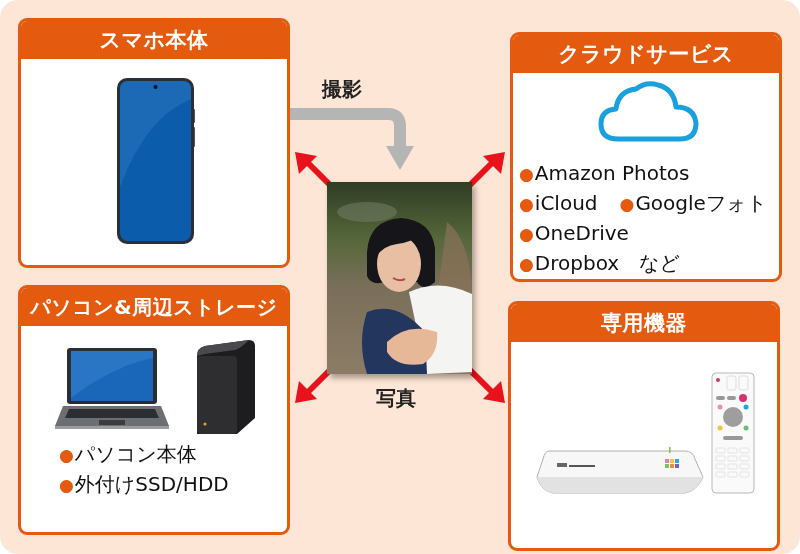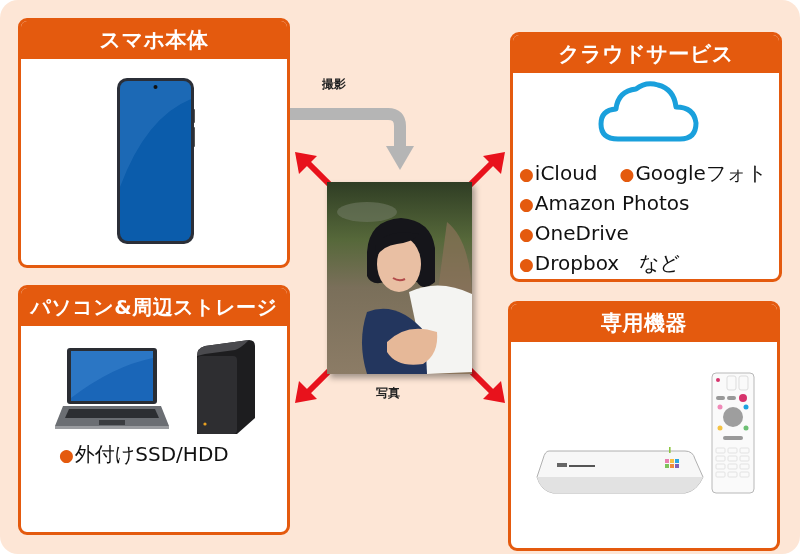--- a/index.html
+++ b/index.html
@@ -6,21 +6,21 @@
   body { width: 800px; height: 554px; background: #ffffff; font-family: "DejaVu Sans", "Liberation Sans", sans-serif; overflow: hidden; }
   .canvas { position: absolute; left: 0; top: 0; width: 800px; height: 554px; background: #fde6d6; border-radius: 18px; }
   .panel { position: absolute; width: 272px; height: 250px; border: 3px solid #e45a0e; border-radius: 9px; background: #ffffff; overflow: hidden; }
   .panel .head { height: 38px; background: #e45a0e; color: #ffffff; font-weight: bold; font-size: 21px; text-align: center; line-height: 38px; letter-spacing: 0.5px; }
   #p-phone { left: 18px; top: 18px; }
   #p-cloud { left: 510px; top: 32px; }
   #p-pc { left: 18px; top: 285px; }
   #p-dev { left: 508px; top: 285px; margin-top: 16px; }
   .list { position: absolute; font-size: 20px; color: #111; line-height: 29px; }
   .bullet { color: #e45a0e; font-size: 17px; margin-right: 1px; }
-  .center-label { position: absolute; font-weight: bold; font-size: 12px; color: #222; }
+  .center-label { position: absolute; font-weight: bold; font-size: 20px; color: #222; }
   .photo { position: absolute; left: 327px; top: 182px; width: 145px; height: 192px; box-shadow: 3px 4px 6px rgba(0,0,0,0.35); overflow: hidden; }
   svg { display: block; }
 </style>
 </head>
 <body>
 
 <div class="canvas">
 
   <div class="panel" id="p-phone">
     <div class="head">スマホ本体</div>
@@ -37,22 +37,22 @@
   </div>
 
   <div class="panel" id="p-cloud">
     <div class="head">クラウドサービス</div>
     <div style="position:absolute;left:83px;top:42px;">
       <svg width="106" height="70" viewBox="0 0 106 70">
         <path d="M22 62 Q5 62 5 47 Q5 33 20 32 Q22 14 40 12 Q50 4 62 8 Q78 12 80 30 Q98 30 100 46 Q100 62 84 62 Z" fill="#ffffff" stroke="#1aa0dc" stroke-width="5" stroke-linejoin="round"></path>
       </svg>
     </div>
     <div class="list" style="left:6px;top:124px;">
+      <div><span class="bullet">●</span><span>Amazon Photos</span></div>
       <div><span class="bullet">●</span><span>iCloud</span><span style="display:inline-block;width:22px;"></span><span class="bullet">●</span><span>Googleフォト</span></div>
-      <div><span class="bullet">●</span><span>Amazon Photos</span></div>
       <div><span class="bullet">●</span><span>OneDrive</span></div>
       <div><span class="bullet">●</span><span>Dropbox　など</span></div>
     </div>
   </div>
 
   <div class="panel" id="p-pc">
     <div class="head" style="font-size:20px;">パソコン&amp;周辺ストレージ</div>
     <div style="position:absolute;left:32px;top:58px;">
       <svg width="118" height="86" viewBox="0 0 118 86">
         <rect x="14" y="2" width="90" height="56" rx="3" fill="#2a2d33"></rect>
@@ -66,20 +66,21 @@
     </div>
     <div style="position:absolute;left:170px;top:50px;">
       <svg width="68" height="98" viewBox="0 0 68 98">
         <path d="M14 8 L58 2 Q64 2 64 8 L64 80 L46 96 L6 96 L6 18 Q6 10 14 8 Z" fill="#1d1d1f"></path>
         <path d="M6 18 Q6 10 14 8 L58 2 Q50 10 44 12 L14 16 Z" fill="#4a4a4e"></path>
         <rect x="6" y="18" width="40" height="78" rx="4" fill="#2e2e31"></rect>
         <circle cx="14" cy="86" r="1.6" fill="#e8a020"></circle>
       </svg>
     </div>
     <div class="list" style="left:38px;top:152px;">
+      <div><span class="bullet">●</span><span>パソコン本体</span></div>
       <div><span class="bullet">●</span><span>外付けSSD/HDD</span></div>
     </div>
   </div>
 
   <div class="panel" id="p-dev">
     <div class="head">専用機器</div>
     <div style="position:absolute;left:24px;top:143px;">
       <svg width="170" height="50" viewBox="0 0 170 50">
         <path d="M14 4 L150 4 Q158 4 160 12 L168 30 Q162 44 150 46 L18 46 Q6 44 2 30 L8 12 Q10 4 14 4 Z" fill="#f7f7f7" stroke="#b0b0b0" stroke-width="1"></path>
         <path d="M2 30 Q6 44 18 46 L150 46 Q162 44 168 30 Z" fill="#e2e2e2"></path>

